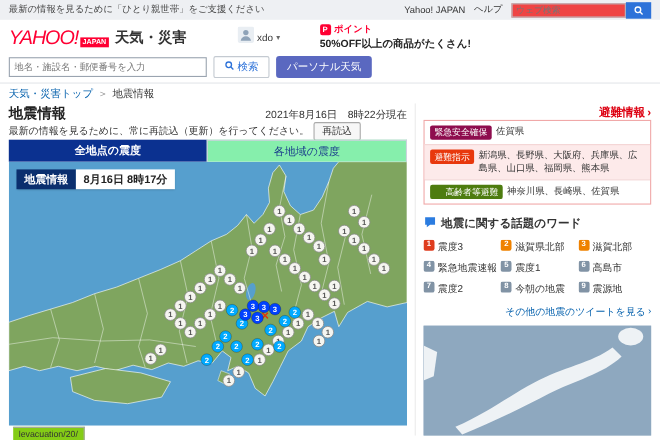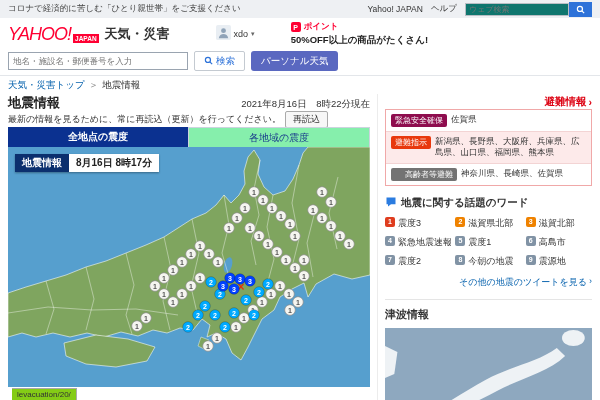--- a/index.html
+++ b/index.html
@@ -5,21 +5,21 @@
   * { margin:0; padding:0; box-sizing:border-box; }
   html,body { width:600px; height:400px; overflow:hidden; background:#fff;
     font-family:"Liberation Sans","DejaVu Sans",sans-serif; color:#333; position:relative; }
 
   
   .topbar { height:18px; background:#eef0f3; display:flex; align-items:center; padding:0 8px; font-size:8.5px; }
   .topbar-promo { color:#444; }
   .topbar-right { margin-left:auto; display:flex; align-items:center; gap:8px; }
   .topbar-link { color:#333; cursor:pointer; }
   .topbar-search { display:flex; align-items:center; }
-  .topbar-search input { width:104px; height:13px; border:1px solid #b9bec4; font-size:8px; padding:0 3px; background:#0f766e; }
+  .topbar-search input { width:104px; height:13px; border:1px solid #b9bec4; font-size:8px; padding:0 3px; background:#ef4444; }
   .topbar-search-btn { width:23px; height:15px; background:#2d72d9; border:none; display:flex; align-items:center; justify-content:center; cursor:pointer; }
 
   
   .header { height:32px; display:flex; align-items:center; padding:0 8px; }
   .logo { display:flex; align-items:flex-end; gap:2px; cursor:pointer; }
   .logo-main { color:#ff0033; font-weight:normal; font-style:italic; font-size:18px; letter-spacing:-1px; line-height:1; }
   .logo-sub { background:#ff0033; color:#fff; font-size:6.5px; font-weight:bold; padding:1px 2px; }
   .service-title { font-size:13px; font-weight:bold; color:#333; margin-left:6px; cursor:pointer; }
   .user { display:flex; align-items:center; gap:3px; margin-left:46px; cursor:pointer; }
   .username { font-size:9px; color:#333; }
@@ -85,21 +85,21 @@
   .tsunami-map { position:relative; margin-top:6px; height:100px; background:#8ea8bf; overflow:hidden; }
   .tsunami-map svg { position:absolute; inset:0; width:100%; height:100%; }
 
   .status-chip { position:absolute; left:12px; bottom:0; background:#84cc16; border:1px solid #aaa; border-left:none; border-bottom:none;
     font-size:8px; color:#333; padding:1px 5px; z-index:9; }
 </style>
 </head>
 <body>
 
 <div class="topbar">
-  <span class="topbar-promo">コロナで経済的に苦しむ「ひとり親世帯」をご支援ください</span>
+  <span class="topbar-promo">最新の情報を見るために「ひとり親世帯」をご支援ください</span>
   <div class="topbar-right">
     <span class="topbar-link">Yahoo! JAPAN</span>
     <span class="topbar-link">ヘルプ</span>
     <span class="topbar-search">
       <input placeholder="ウェブ検索" style="">
       <button class="topbar-search-btn">
         <span>
           <svg width="9" height="9" viewBox="0 0 16 16">
               <circle cx="7" cy="7" r="4.5" fill="none" stroke="#fff" stroke-width="2.2"></circle>
               <line x1="10.5" y1="10.5" x2="14.5" y2="14.5" stroke="#fff" stroke-width="2.2"></line>
@@ -345,21 +345,21 @@
     <div class="evac-box">
         <div class="evac-row">
           <span class="evac-badge" style="background: rgb(142, 13, 78);">緊急安全確保</span>
           <span class="evac-areas">佐賀県</span>
         </div>
         <div class="evac-row hl">
           <span class="evac-badge" style="background: rgb(232, 56, 13);">避難指示</span>
           <span class="evac-areas">新潟県、長野県、大阪府、兵庫県、広島県、山口県、福岡県、熊本県</span>
         </div>
         <div class="evac-row">
-          <span class="evac-badge" style="background: #737373; padding-left: 14px;">高齢者等避難</span>
+          <span class="evac-badge" style="background: #4d7c0f; padding-left: 14px;">高齢者等避難</span>
           <span class="evac-areas">神奈川県、長崎県、佐賀県</span>
         </div>
       </div>
 
     <div class="words-header">
       <span>
         <svg width="12" height="12" viewBox="0 0 16 16">
             <path d="M2 2h12v9H8l-4 3v-3H2z" fill="#2b7ce0"></path>
           </svg>
       </span>
@@ -401,21 +401,20 @@
         <div class="word-chip">
           <span class="rank-badge" style="background: rgb(129, 147, 165);">9</span>
           <span>震源地</span>
         </div>
       </div>
     <div class="more-link">
       <span>その他の地震のツイートを見る</span>
       <span>›</span>
     </div>
 
-    <div class="tsunami-header">津波情報</div>
     <div class="tsunami-map">
       <svg viewBox="0 0 200 100" preserveAspectRatio="none">
         <rect width="200" height="100" fill="#8ea8bf"></rect>
         <path d="M0,18 L12,24 L9,46 L0,50 Z" fill="#eef2f5"></path>
         <path fill="#eef2f5" d="M28,92 C55,80 75,64 97,52 C122,38 148,34 166,20 L174,28 C158,44 132,50 110,62 C88,74 60,88 34,99 Z"></path>
         <ellipse cx="182" cy="10" rx="11" ry="8" fill="#eef2f5"></ellipse>
       </svg>
 
     </div>
   </div>

